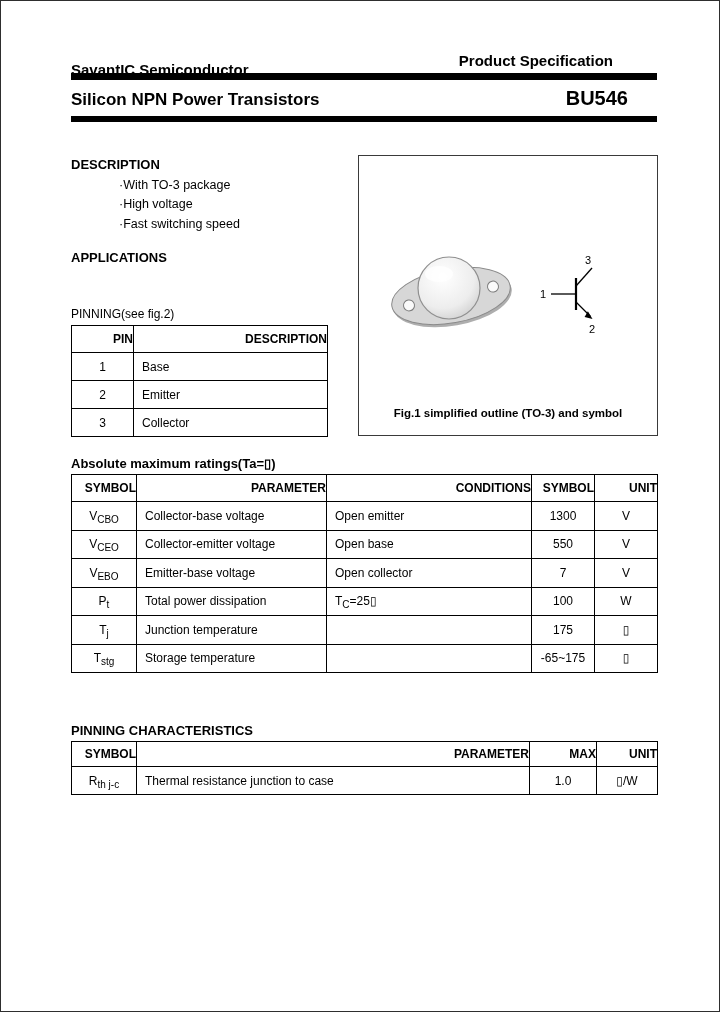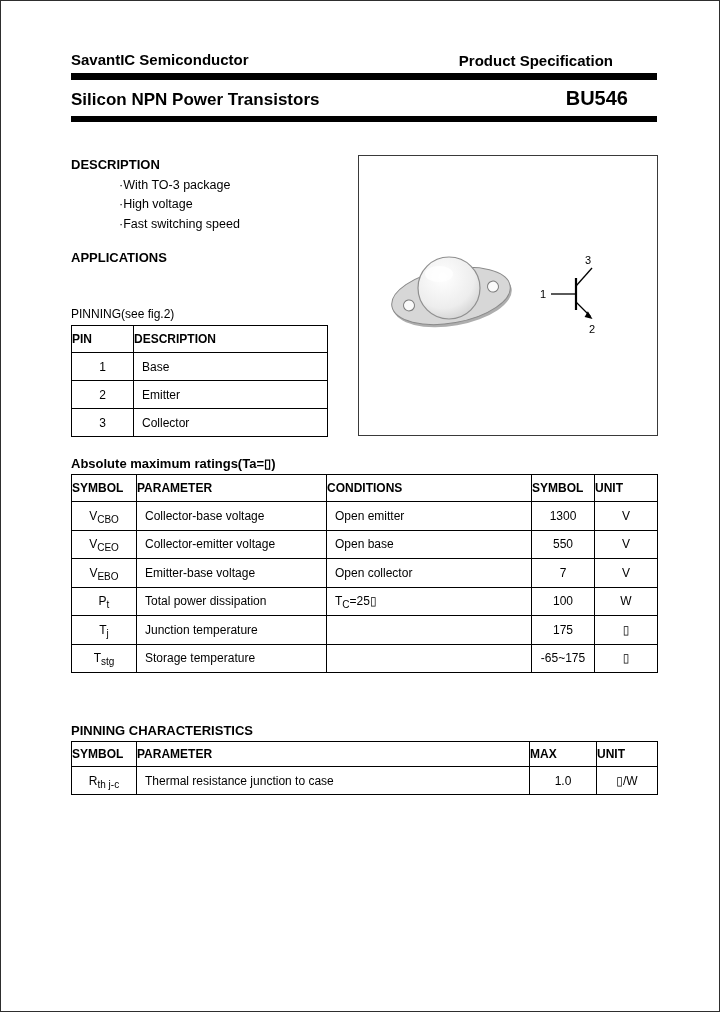--- a/index.html
+++ b/index.html
@@ -20,21 +20,21 @@
   .hdr { font-size: 15px; font-weight: bold; white-space: nowrap; }
   .doc-title { font-size: 17px; font-weight: bold; white-space: nowrap; }
   .part-no { font-size: 20px; font-weight: bold; white-space: nowrap; }
 
   .sec-h { font-size: 13px; font-weight: bold; white-space: nowrap; }
   .small-h { font-size: 12px; font-weight: normal; white-space: nowrap; }
   .body-text { font-size: 12.5px; line-height: 19.3px; white-space: nowrap; margin-left: 47px; }
 
   table { border-collapse: collapse; table-layout: fixed; background: #fff; }
   th, td { border: 1px solid #000; overflow: hidden; }
-  th { font-size: 12px; font-weight: bold; text-align: left; padding: 0; }
+  th { font-size: 12px; font-weight: bold; text-align: right; padding: 0; }
   td { font-size: 12px; padding: 0 8px; }
   td.ctr { text-align: center; padding: 0; }
   sub { font-size: 10px; line-height: 0; }
 
   .pin-table th { height: 27px; }
   .pin-table td { height: 28px; }
   .ratings-table th { height: 27px; }
   .ratings-table td { height: 28.5px; }
   .thermal-table th { height: 25px; }
   .thermal-table td { height: 28px; }
@@ -44,21 +44,21 @@
     position: absolute; left: 0; bottom: 16px; width: 100%;
     text-align: center; font-size: 11.5px; font-weight: bold; white-space: nowrap;
   }
   svg text { font-family: "Liberation Sans", sans-serif; font-size: 11px; fill: #000; }
 </style>
 </head>
 <body>
 
 <div class="page">
 
-  <div class="abs hdr" style="left:70px; top:50px;">SavantIC Semiconductor</div>
+  <div class="abs hdr" style="left:70px; top:60px;">SavantIC Semiconductor</div>
   <div class="abs hdr" style="right:106px; top:51px;">Product Specification</div>
   <div class="abs bar" style="left:70px; top:72px; width:586px; height:7px;"></div>
 
   <div class="abs doc-title" style="left:70px; top:89px;">Silicon NPN Power Transistors</div>
   <div class="abs part-no" style="right:91px; top:86px;">BU546</div>
   <div class="abs bar" style="left:70px; top:115px; width:586px; height:6px;"></div>
 
   <div class="abs sec-h" style="left:70px; top:156px;">DESCRIPTION</div>
   <div class="abs body-text" style="left:71px; top:175px;">
     <div>·With TO-3 package</div>
@@ -117,20 +117,21 @@
         <line x1="217" y1="122" x2="217" y2="154" stroke-width="2.2"></line>
         <line x1="192" y1="138" x2="217" y2="138" stroke-width="1.3"></line>
         <line x1="217" y1="130" x2="233" y2="112" stroke-width="1.3"></line>
         <line x1="217" y1="146" x2="231.5" y2="160.5" stroke-width="1.3"></line>
         <polygon points="233.5,163 225.6,160.9 228.9,155.3" fill="#000" stroke="none"></polygon>
       </g>
       <text x="187" y="142" text-anchor="end">1</text>
       <text x="229" y="108" text-anchor="middle">3</text>
       <text x="233" y="177" text-anchor="middle">2</text>
     </svg>
+    <div class="fig-caption">Fig.1 simplified outline (TO-3) and symbol</div>
   </div>
 
   <div class="abs sec-h" style="left:70px; top:455px;">Absolute maximum ratings(Ta=▯)</div>
   <table class="abs ratings-table" style="left:70px; top:473px; width:586px;">
     <colgroup>
       <col style="width:65px">
         <col style="width:190px">
         <col style="width:205px">
         <col style="width:63px">
         <col style="width:63px">

